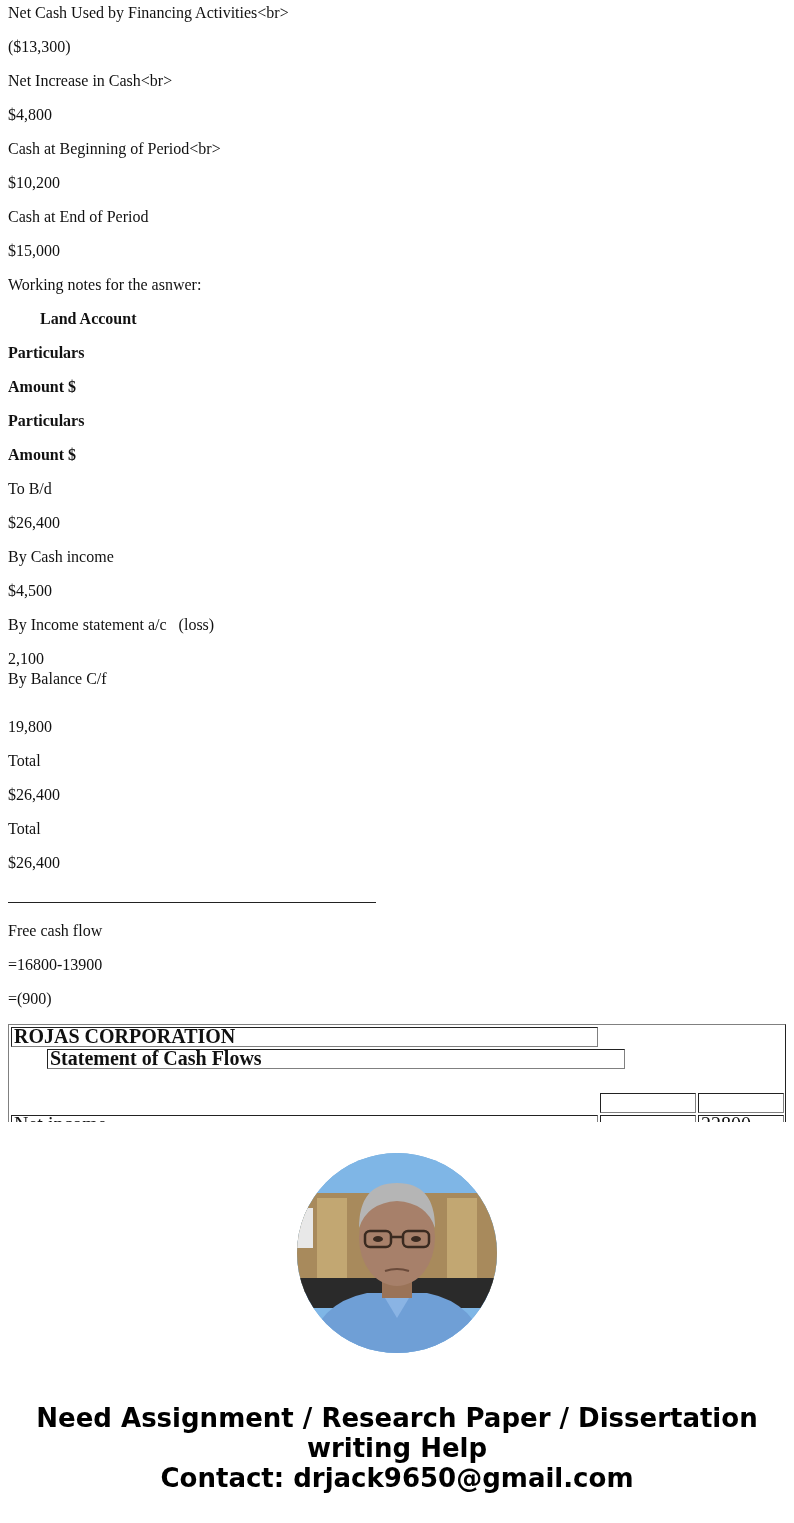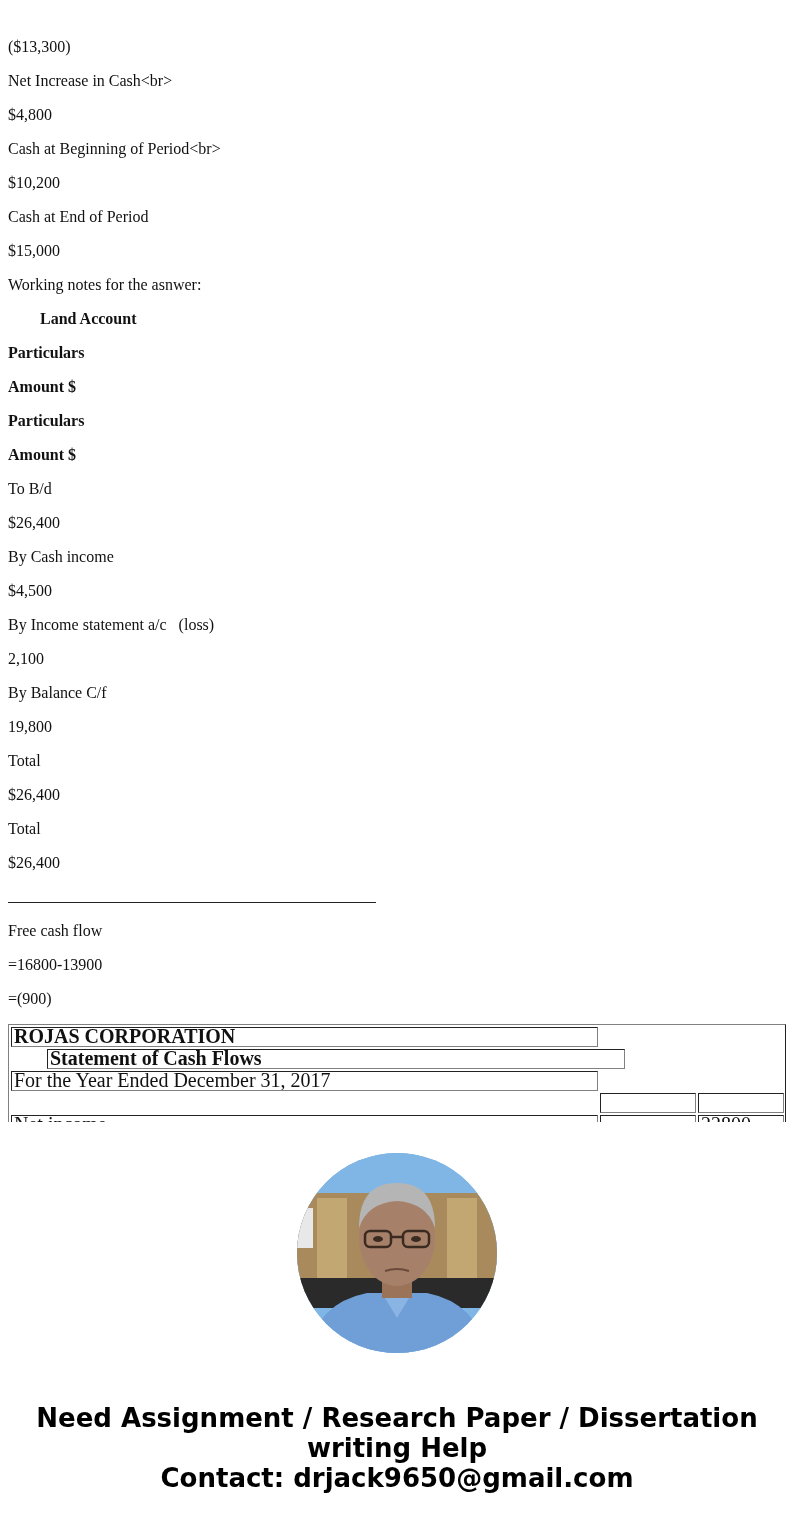--- a/index.html
+++ b/index.html
@@ -80,20 +80,21 @@
       font-weight: bold;
       font-size: 26px;
       line-height: 30px;
       color: #000;
     }
   </style>
 </head>
 <body>
 
 <div class="content">
+  <p class="para" style="top:4px">Net Cash Used by Financing Activities&lt;br&gt;</p>
   <p class="para" style="top:38px">($13,300)</p>
   <p class="para" style="top:72px">Net Increase in Cash&lt;br&gt;</p>
   <p class="para" style="top:106px">$4,800</p>
   <p class="para" style="top:140px">Cash at Beginning of Period&lt;br&gt;</p>
   <p class="para" style="top:174px">$10,200</p>
   <p class="para" style="top:208px">Cash at End of Period</p>
   <p class="para" style="top:242px">$15,000</p>
   <p class="para" style="top:276px">Working notes for the asnwer:</p>
 
   <p class="para bold indent" style="top:310px">Land Account</p>
@@ -101,37 +102,36 @@
   <p class="para bold" style="top:378px">Amount $</p>
   <p class="para bold" style="top:412px">Particulars</p>
   <p class="para bold" style="top:446px">Amount $</p>
 
   <p class="para" style="top:480px">To B/d</p>
   <p class="para" style="top:514px">$26,400</p>
   <p class="para" style="top:548px">By Cash income</p>
   <p class="para" style="top:582px">$4,500</p>
   <p class="para" style="top:616px">By Income statement a/c   (loss)</p>
   <p class="para" style="top:650px">2,100</p>
-  <p class="para" style="top:684px">By Balance C/f</p>
+  <p class="para" style="top:670px">By Balance C/f</p>
   <p class="para" style="top:718px">19,800</p>
   <p class="para" style="top:752px">Total</p>
   <p class="para" style="top:786px">$26,400</p>
   <p class="para" style="top:820px">Total</p>
   <p class="para" style="top:854px">$26,400</p>
 
   <div class="rule"></div>
 
   <p class="para" style="top:922px">Free cash flow</p>
   <p class="para" style="top:956px">=16800-13900</p>
   <p class="para" style="top:990px">=(900)</p>
 
   <div class="cf-table">
     <div class="cell bold" style="left:2px; top:2px; width:587px;">ROJAS CORPORATION</div>
     <div class="cell bold" style="left:2px; top:24px; width:578px;margin-left:36px;">Statement of Cash Flows</div>
-    <div class="cell" style="left:2px; top:46px; width:587px;">For the Year Ended December 31, 2017</div>
 
     <div class="cell" style="left:591px; top:68px; width:96px;"></div>
     <div class="cell" style="left:689px; top:68px; width:86px;"></div>
 
     <div class="cell" style="left:2px; top:90px; width:587px;">Net income</div>
     <div class="cell" style="left:591px; top:90px; width:96px;"></div>
     <div class="cell" style="left:689px; top:90px; width:86px;">22800</div>
   </div>
 </div>
 

